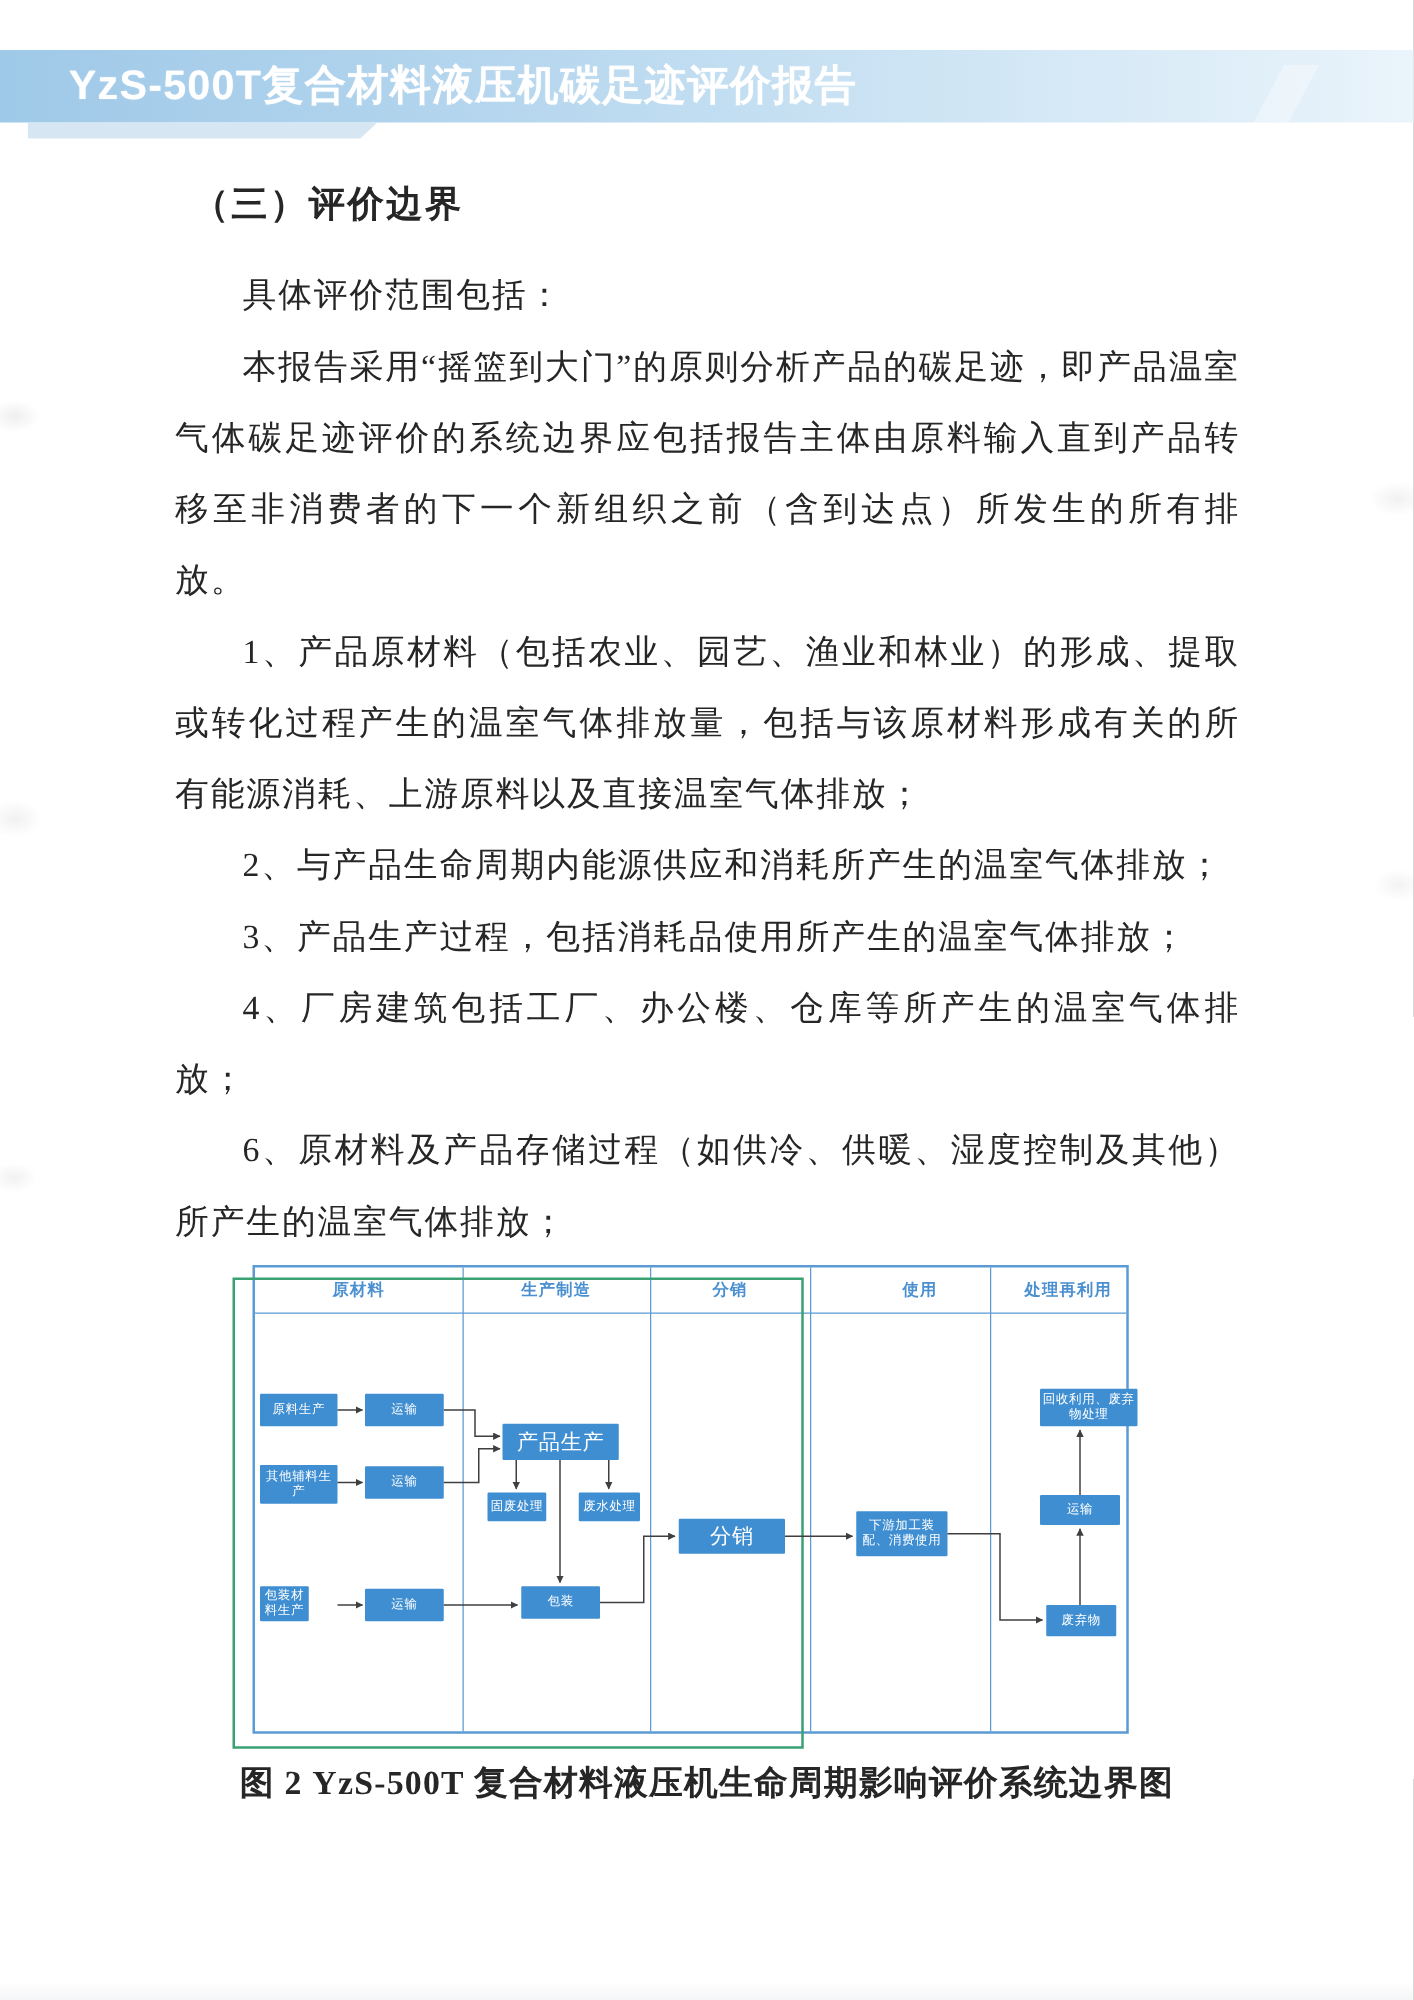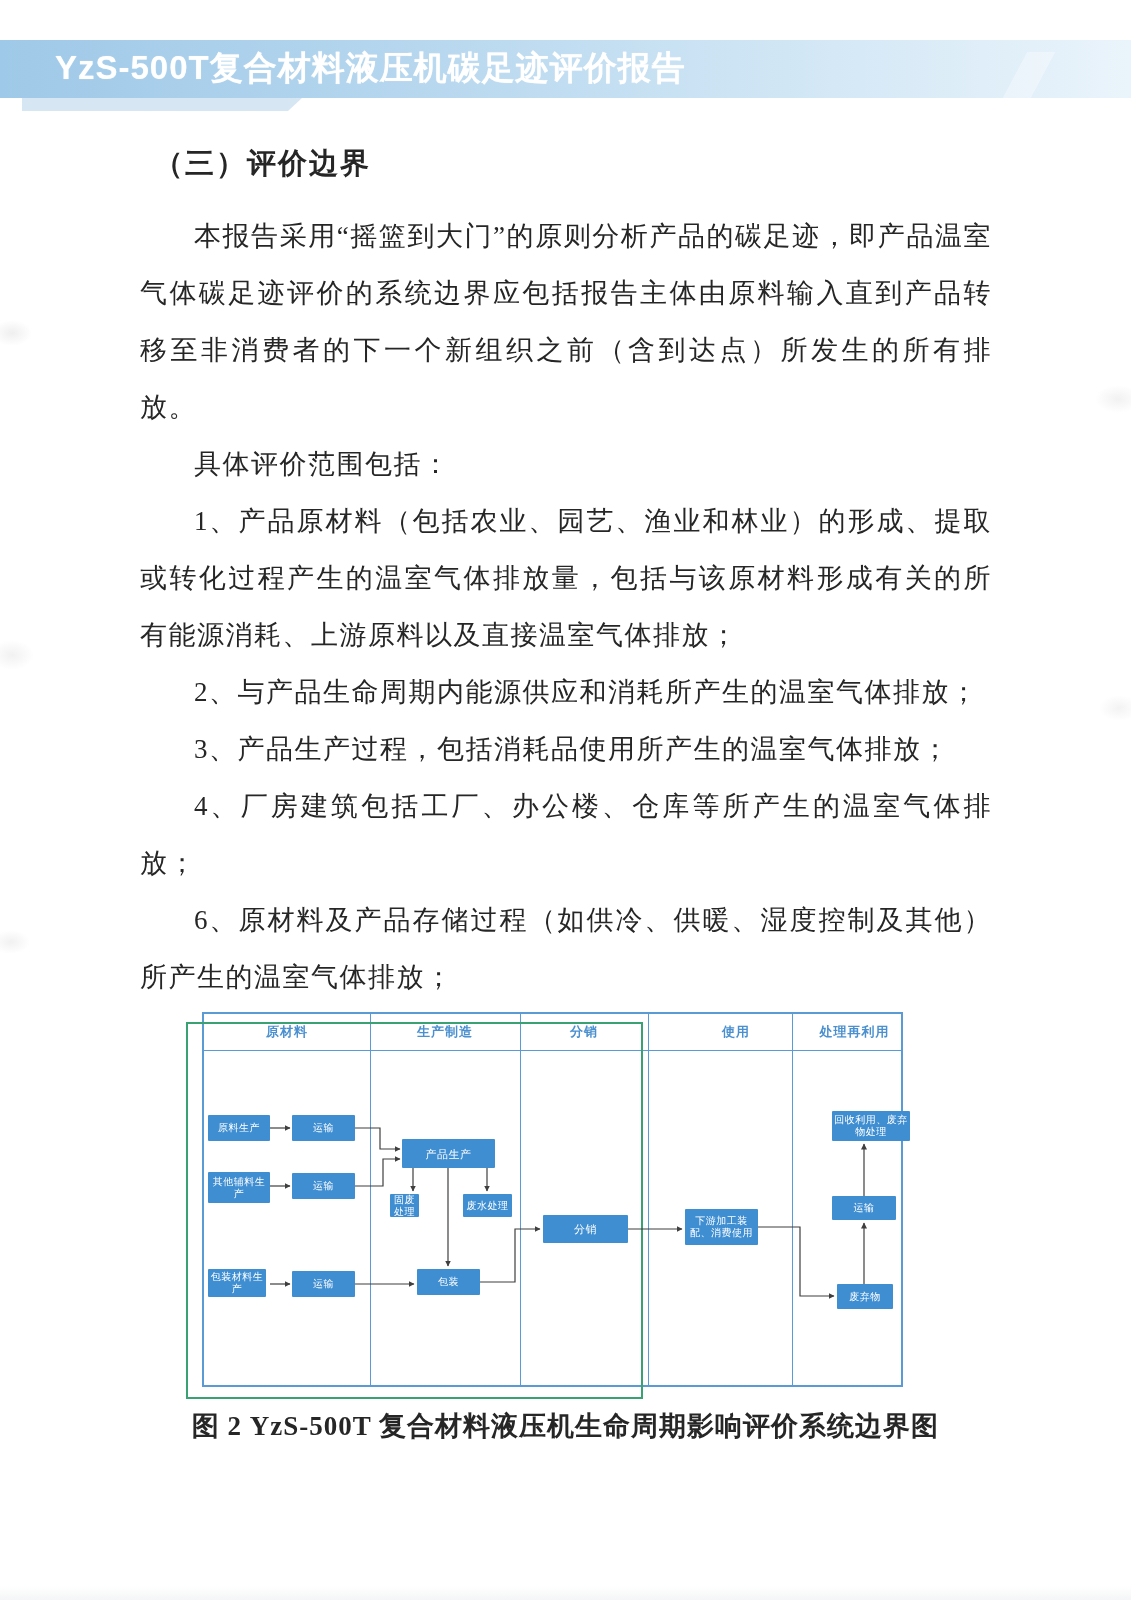--- a/index.html
+++ b/index.html
@@ -100,21 +100,21 @@
   .node{
     position:absolute;
     background:var(--box-blue);
     color:#fff;
     font-size:10px;line-height:12px;letter-spacing:.5px;
     display:flex;align-items:center;justify-content:center;
     text-align:center;
     padding:1px 2px;box-sizing:border-box;
     border-radius:1px;
   }
-  .node.big{font-size:11px;}
+  .node.big{font-size:17px;}
   .arrows{position:absolute;left:0;top:0;width:737px;height:400px;pointer-events:none;}
   .figure-caption{
     position:absolute;left:0;top:1408px;width:1131px;
     text-align:center;
     font-size:27px;font-weight:bold;letter-spacing:1px;
   }
   
   .smudge{position:absolute;pointer-events:none;}
   .smudge.s1{left:-8px;top:320px;width:40px;height:26px;background:radial-gradient(ellipse,rgba(120,120,120,.12),transparent 70%);}
   .smudge.s2{left:-10px;top:640px;width:44px;height:30px;background:radial-gradient(ellipse,rgba(120,120,120,.10),transparent 70%);}
@@ -129,22 +129,22 @@
 <div class="page">
 
   <header class="banner">
     <span class="banner-title">YzS-500T复合材料液压机碳足迹评价报告</span>
     <span class="banner-highlight"></span>
   </header>
   <div class="banner-substrip"></div>
 
   <main class="main-text">
     <h2 class="section-heading">（三）评价边界</h2>
+    <p class="para">具体评价范围包括：</p>
     <p class="para">本报告采用“摇篮到大门”的原则分析产品的碳足迹，即产品温室气体碳足迹评价的系统边界应包括报告主体由原料输入直到产品转移至非消费者的下一个新组织之前（含到达点）所发生的所有排放。</p>
-    <p class="para">具体评价范围包括：</p>
     <p class="para">1、产品原材料（包括农业、园艺、渔业和林业）的形成、提取或转化过程产生的温室气体排放量，包括与该原材料形成有关的所有能源消耗、上游原料以及直接温室气体排放；</p>
     <p class="para">2、与产品生命周期内能源供应和消耗所产生的温室气体排放；</p>
     <p class="para">3、产品生产过程，包括消耗品使用所产生的温室气体排放；</p>
     <p class="para">4、厂房建筑包括工厂、办公楼、仓库等所产生的温室气体排放；</p>
     <p class="para">6、原材料及产品存储过程（如供冷、供暖、湿度控制及其他）所产生的温室气体排放；</p>
   </main>
 
   <div class="figure">
 
     <div class="stage-table">
@@ -160,24 +160,24 @@
       <div class="col-divider" style="left:444px"></div>
       <div class="col-divider" style="left:588px"></div>
     </div>
 
     <div class="boundary-green"></div>
 
     <div class="node" style="left:23px;top:113px;width:62px;height:26px">原料生产</div>
     <div class="node" style="left:107px;top:113px;width:63px;height:26px">运输</div>
     <div class="node" style="left:23px;top:170px;width:62px;height:31px">其他辅料生产</div>
     <div class="node" style="left:107px;top:171px;width:63px;height:26px">运输</div>
-    <div class="node" style="left:23px;top:267px;width:58px;height:28px">包装材料生产</div>
+    <div class="node" style="left:23px;top:267px;width:39px;height:28px">包装材料生产</div>
     <div class="node" style="left:107px;top:269px;width:63px;height:26px">运输</div>
     <div class="node big" style="left:217px;top:137px;width:93px;height:29px">产品生产</div>
-    <div class="node" style="left:205px;top:192px;width:29px;height:23px">固废处理</div>
+    <div class="node" style="left:205px;top:192px;width:47px;height:23px">固废处理</div>
     <div class="node" style="left:278px;top:192px;width:49px;height:23px">废水处理</div>
     <div class="node" style="left:232px;top:267px;width:63px;height:26px">包装</div>
     <div class="node big" style="left:358px;top:213px;width:85px;height:28px">分销</div>
     <div class="node" style="left:500px;top:207px;width:73px;height:36px">下游加工装配、消费使用</div>
     <div class="node" style="left:647px;top:109px;width:78px;height:30px">回收利用、废弃物处理</div>
     <div class="node" style="left:647px;top:194px;width:64px;height:24px">运输</div>
     <div class="node" style="left:652px;top:282px;width:56px;height:25px">废弃物</div>
 
     <svg class="arrows" viewBox="0 0 737 400">
       <defs>

